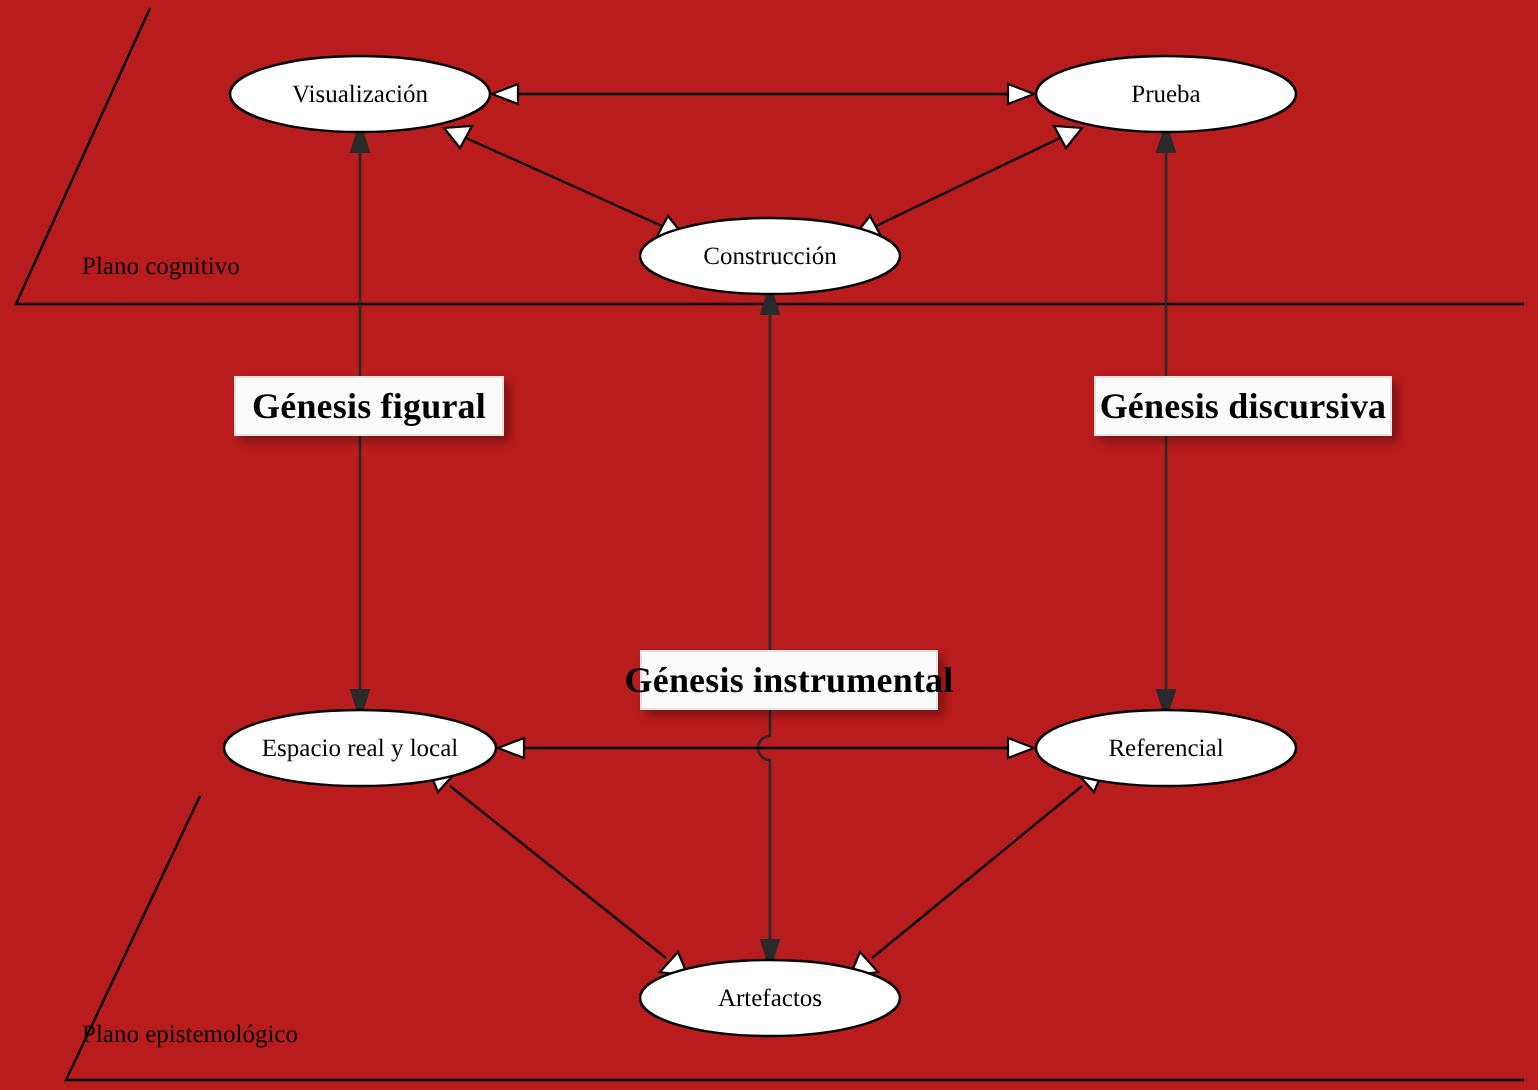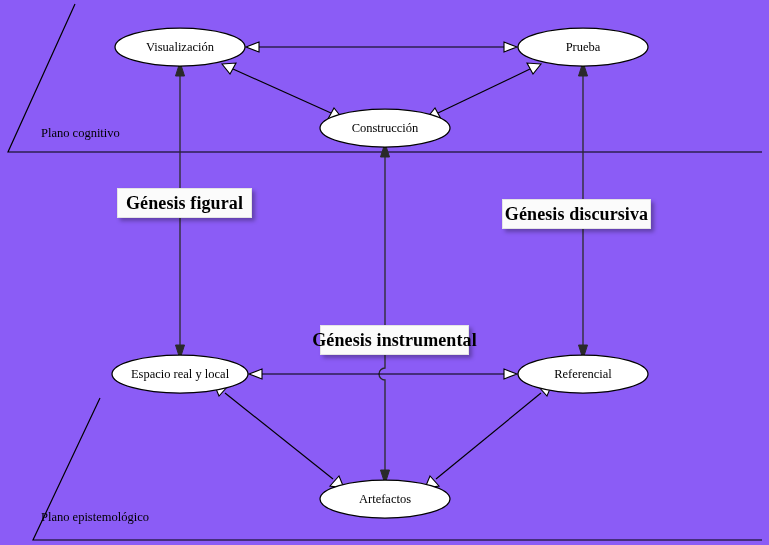--- a/index.html
+++ b/index.html
@@ -4,21 +4,21 @@
 <style>
   html, body {
     margin: 0;
     padding: 0;
     background: #ffffff;
   }
   #canvas {
     position: relative;
     width: 769px;
     height: 545px;
-    background: #8b5cf6;
+    background: #b91c1c;
     overflow: hidden;
     font-family: "Liberation Serif", "DejaVu Serif", serif;
     text-decoration: underline;
   }
   #diagram-svg {
     position: absolute;
     left: 0;
     top: 0;
     width: 769px;
     height: 545px;
@@ -183,21 +183,21 @@
 
     <text class="plane-label" x="41" y="134">Plano cognitivo</text>
     <text class="plane-label" x="41" y="518">Plano epistemológico</text>
 
   </svg>
 
   <div class="genesis-box" style="left:117px; top:188px; width:133px; height:28px;">
     <span>Génesis figural</span>
   </div>
 
-  <div class="genesis-box" style="left:502px; top:188px; width:147px; height:28px;margin-top:11px;">
+  <div class="genesis-box" style="left:547px; top:188px; width:147px; height:28px;">
     <span>Génesis discursiva</span>
   </div>
 
   <div class="genesis-box" style="left:320px; top:314px; width:147px; height:28px;margin-top:11px;">
     <span>Génesis instrumental</span>
   </div>
 
 </div>
 
 </body></html>

